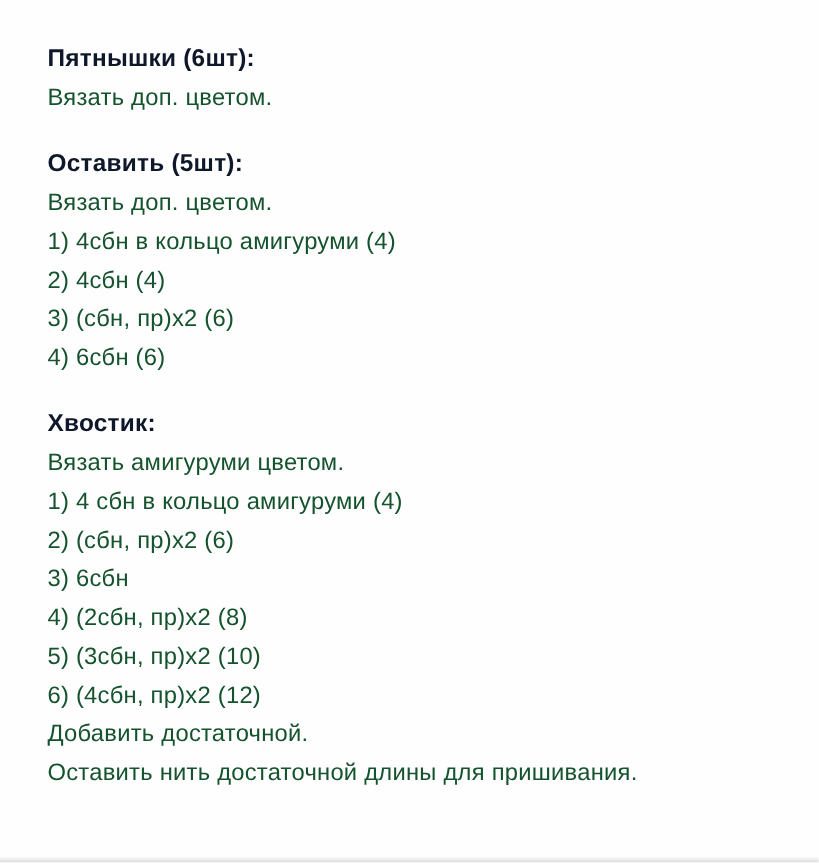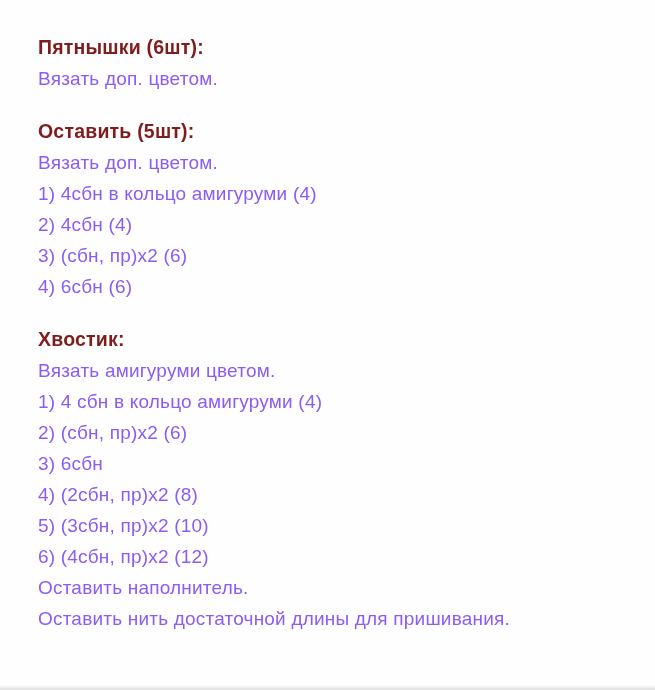--- a/index.html
+++ b/index.html
@@ -25,28 +25,28 @@
     margin: 0;
     padding: 0;
   }
   .section + .section {
     margin-top: 31px;
   }
   .section-heading {
     font-size: 19.5px;
     line-height: 22px;
     font-weight: bold;
-    color: #7f1d1d;
+    color: #0f172a;
     margin: 0 0 10px 0;
     letter-spacing: 0.2px;
   }
   .pattern-line {
     font-size: 19px;
     line-height: 21px;
-    color: #8b5cf6;
+    color: #14532d;
     margin: 0 0 10px 0;
     letter-spacing: 0.2px;
   }
   .bottom-edge-shadow {
     position: absolute;
     left: 0;
     bottom: 0;
     width: 655px;
     height: 5px;
     background: linear-gradient(to bottom, rgba(255,255,255,0), rgba(120,120,120,0.25));
@@ -73,18 +73,18 @@
 
   <div class="section">
     <h2 class="section-heading">Хвостик:</h2>
     <p class="pattern-line">Вязать амигуруми цветом.</p>
     <p class="pattern-line">1) 4 сбн в кольцо амигуруми (4)</p>
     <p class="pattern-line">2) (сбн, пр)х2 (6)</p>
     <p class="pattern-line">3) 6сбн</p>
     <p class="pattern-line">4) (2сбн, пр)х2 (8)</p>
     <p class="pattern-line">5) (3сбн, пр)х2 (10)</p>
     <p class="pattern-line">6) (4сбн, пр)х2 (12)</p>
-    <p class="pattern-line">Оставить наполнитель.</p>
+    <p class="pattern-line">Добавить достаточной.</p>
     <p class="pattern-line">Оставить нить достаточной длины для пришивания.</p>
   </div>
 
   <div class="bottom-edge-shadow"></div>
 </div>
 
 </body></html>

